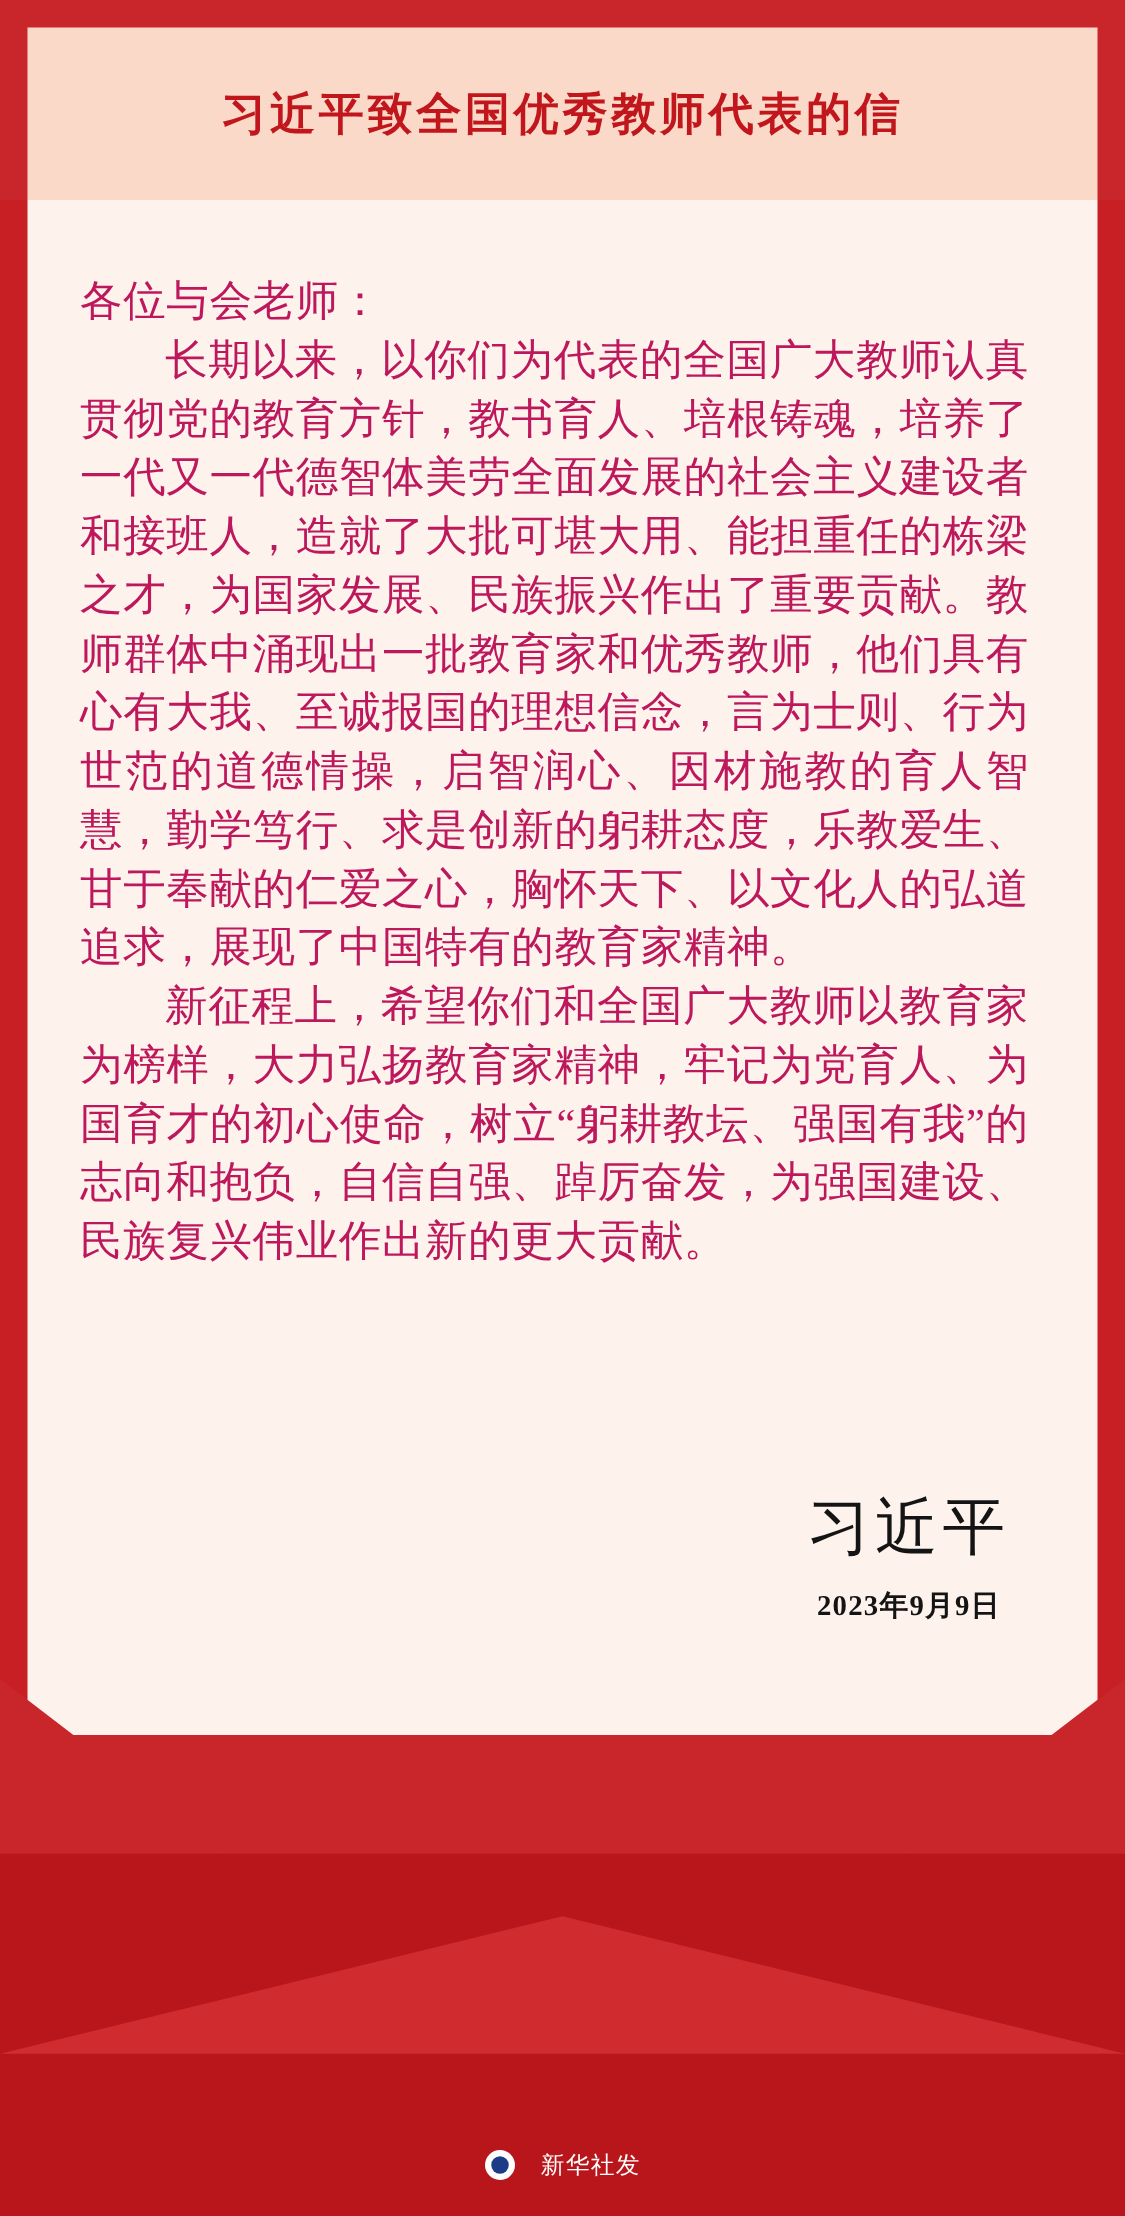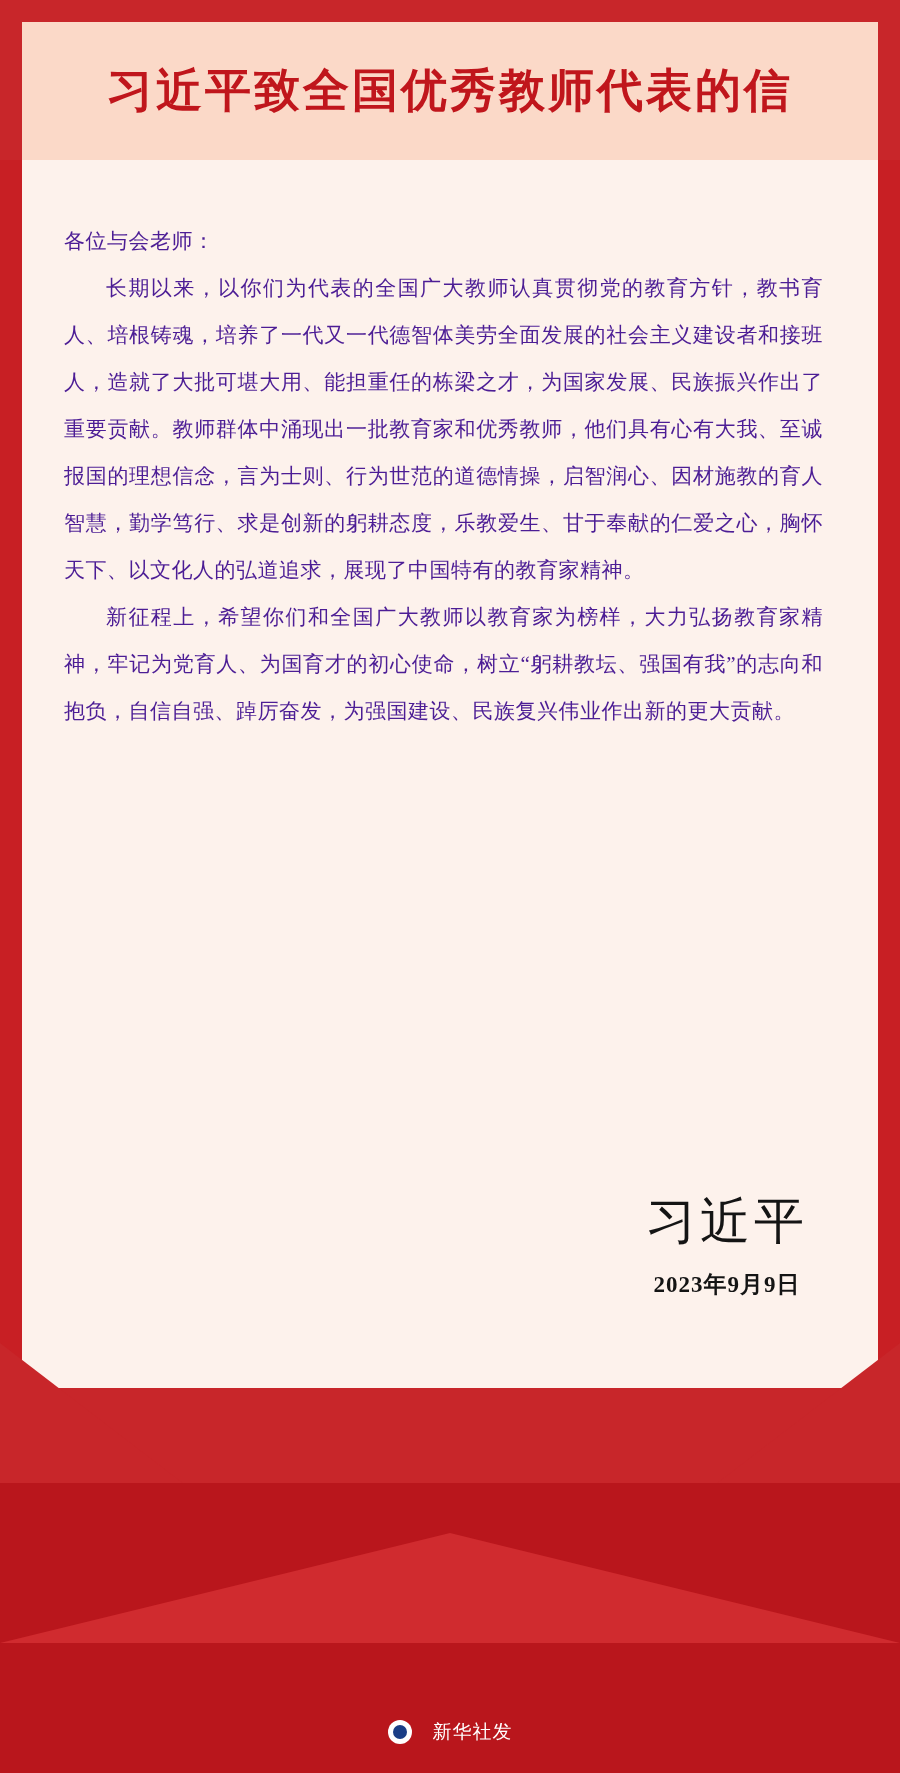--- a/index.html
+++ b/index.html
@@ -38,21 +38,21 @@
     top: 22px;
     width: 856px;
     height: 138px;
     background: #fbd9c8;
     display: flex;
     align-items: center;
     justify-content: center;
   }
   .title-band .title {
     color: #c0161c;
-    font-size: 46px;
+    font-size: 36px;
     font-weight: bold;
     letter-spacing: 3px;
     font-family: "Liberation Serif", "DejaVu Serif", serif;
     white-space: nowrap;
   }
 
   
   .paper {
     position: absolute;
     left: 22px;
@@ -103,22 +103,22 @@
     height: 95px;
     background: #c8262a;
   }
 
   
   .letter-body {
     position: absolute;
     left: 42px;
     right: 55px;
     top: 58px;
-    color: #4c1d95;
-    font-size: 21px;
+    color: #be185d;
+    font-size: 34px;
     line-height: 47px;
     text-align: justify;
     letter-spacing: 0.5px;
   }
   .letter-body p {
     margin: 0 0 0 0;
   }
   .salutation { margin-bottom: 0; }
   .indent { text-indent: 2em; }
 

